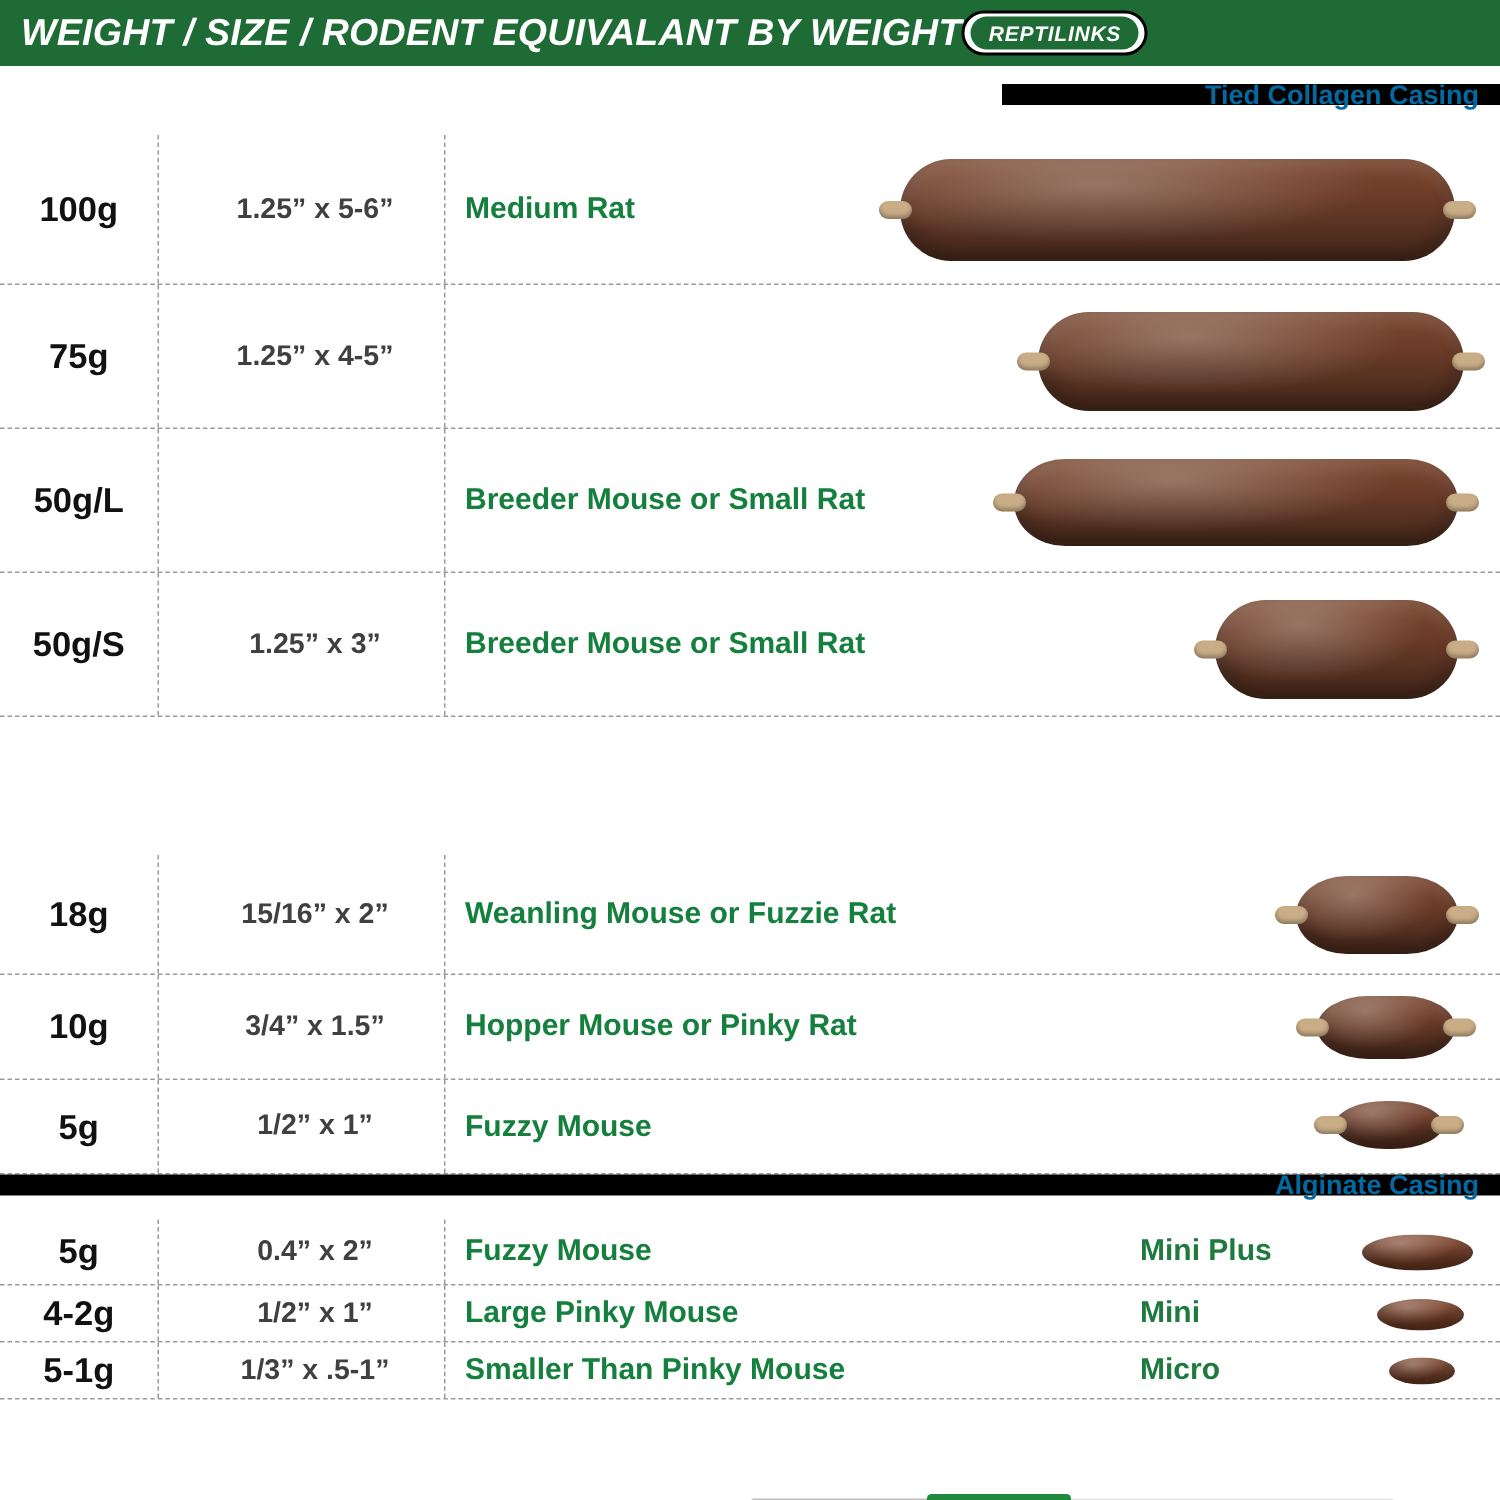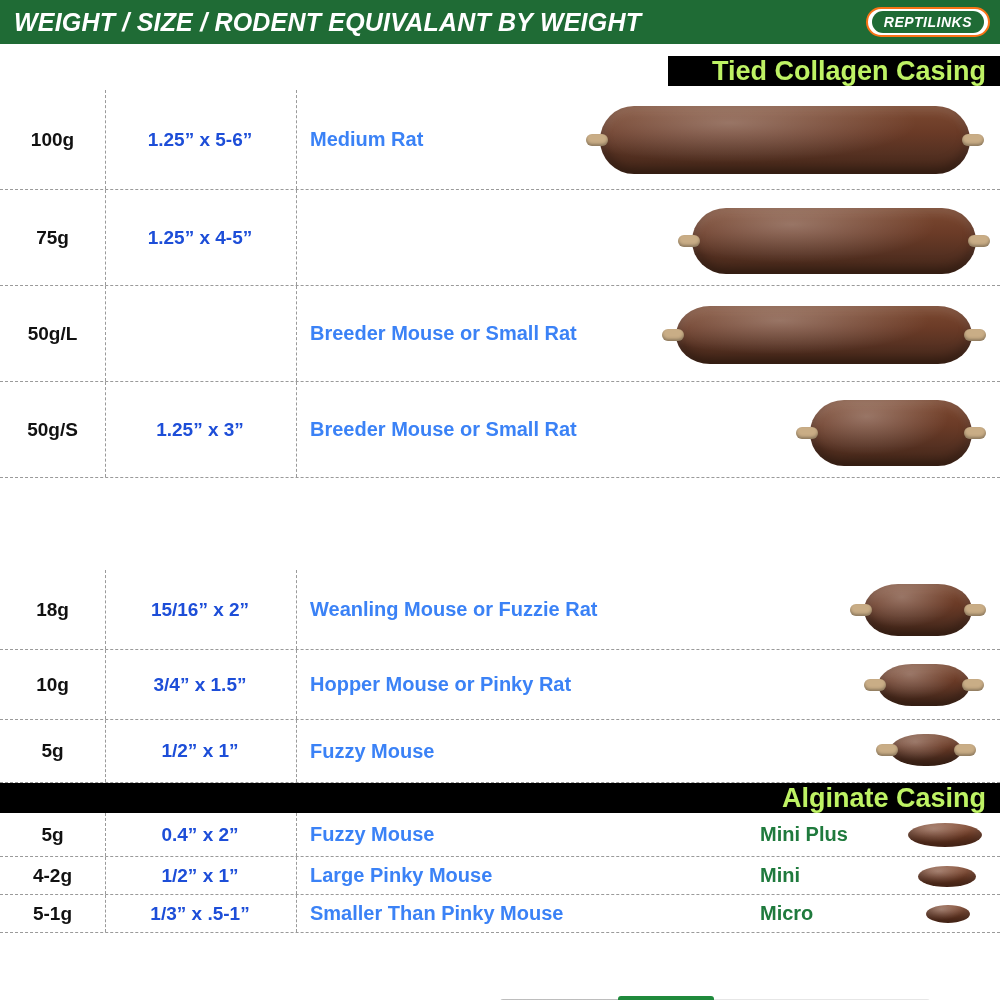--- a/index.html
+++ b/index.html
@@ -16,36 +16,36 @@
   }
 
   
   .header {
     position: absolute;
     left: 0; top: 0;
     width: 1000px; height: 44px;
     background: #1f6b35;
     display: flex;
     align-items: center;
-    justify-content: space-between;
+    justify-content: flex-start;
   }
   .header-title {
     color: #ffffff;
     font-size: 25px;
     font-weight: bold;
     font-style: italic;
     letter-spacing: 0.2px;
     padding-left: 14px;
     white-space: nowrap;
     text-transform: uppercase;
   }
   .logo {
     margin-right: 10px;
     background: #ffffff;
-    border: 2px solid #f97316;
+    border: 2px solid #000000;
     border-radius: 16px;
     padding: 2px 4px;
     display: flex;
     align-items: center;
     justify-content: center;
   }
   .logo-inner {
     background: #1f6b35;
     border-radius: 13px;
     padding: 3px 12px;
@@ -70,71 +70,71 @@
     width: 1000px;
     border-bottom: 1px dashed #9a9a9a;
     box-sizing: border-box;
   }
   .row .cell-weight {
     position: absolute;
     left: 0; top: 0;
     width: 105px;
     height: 100%;
     display: flex; align-items: center; justify-content: center;
-    font-size: 19px; font-weight: bold; color: #111;
+    font-size: 23px; font-weight: bold; color: #111;
   }
   .row .divider {
     position: absolute;
     left: 105px; top: 0;
     width: 0; height: 100%;
     border-left: 1px dashed #9a9a9a;
   }
   .row .cell-size {
     position: absolute;
-    left: 106px; top: 0;
+    left: 116px; top: 0;
     width: 188px;
     height: 100%;
     display: flex; align-items: center; justify-content: center;
-    font-size: 19px; font-weight: bold; color: #1d4ed8;
+    font-size: 19px; font-weight: bold; color: #404040;
   }
   .row .divider2 {
     position: absolute;
     left: 296px; top: 0;
     width: 0; height: 100%;
     border-left: 1px dashed #9a9a9a;
   }
   .row .cell-equiv {
     position: absolute;
     left: 310px; top: 0;
     height: 100%;
     display: flex; align-items: center;
-    font-size: 20px; font-weight: bold; color: #3b82f6;
+    font-size: 20px; font-weight: bold; color: #15803d;
     white-space: nowrap;
   }
   .row .cell-name {
     position: absolute;
     left: 760px; top: 0;
     height: 100%;
     display: flex; align-items: center;
     font-size: 20px; font-weight: bold; color: #1f7a3d;
     white-space: nowrap;
   }
 
   
   .banner {
     position: absolute;
-    height: 30px;
+    height: 14px;
     background: #000000;
-    color: #bef264;
+    color: #0369a1;
     display: flex;
     align-items: center;
     justify-content: flex-end;
     padding-right: 14px;
     box-sizing: border-box;
-    font-size: 27px;
+    font-size: 18px;
     font-weight: bold;
   }
   .banner-tied { left: 668px; top: 12px; width: 332px; }
   .banner-alg  { left: 0px;  top: 739px; width: 1000px; justify-content: flex-end; }
   .banner-alg .label { padding-right: 0px; }
 
   
   .sausage {
     position: absolute;
     border-radius: 50% / 50%;

